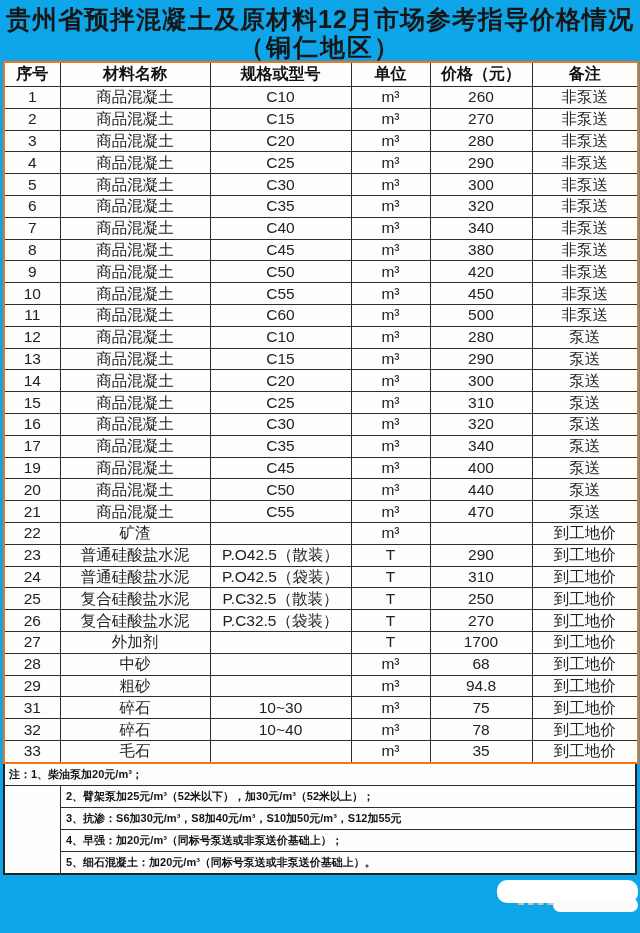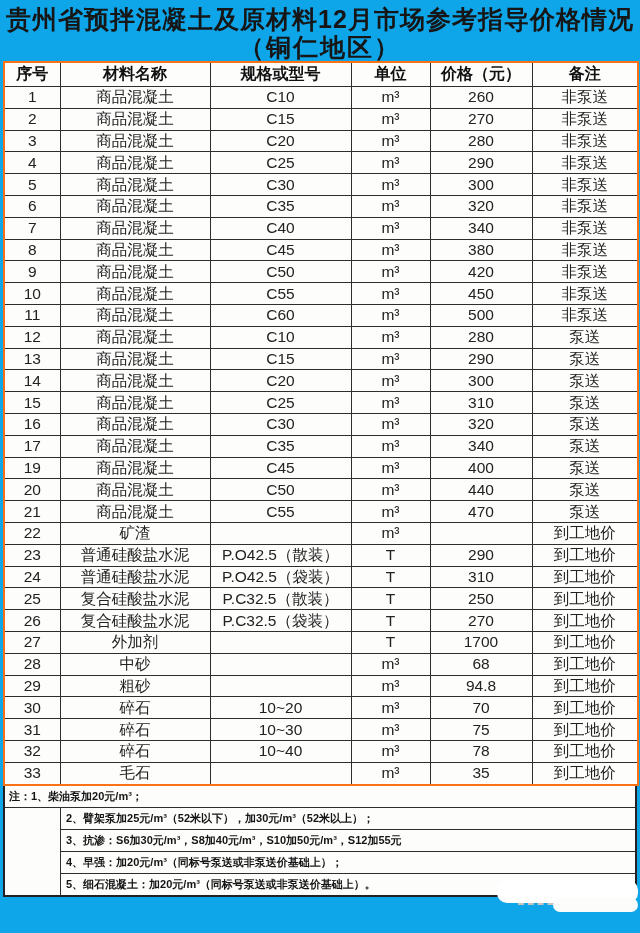--- a/index.html
+++ b/index.html
@@ -371,28 +371,20 @@
 
         <tr>
           <td>29</td>
           <td>粗砂</td>
           <td></td>
           <td class="unit">m³</td>
           <td>94.8</td>
           <td>到工地价</td>
         </tr>
 
-        <tr>
-          <td>30</td>
-          <td>碎石</td>
-          <td>10~20</td>
-          <td class="unit">m³</td>
-          <td>70</td>
-          <td>到工地价</td>
-        </tr>
 
         <tr>
           <td>31</td>
           <td>碎石</td>
           <td>10~30</td>
           <td class="unit">m³</td>
           <td>75</td>
           <td>到工地价</td>
         </tr>
 

